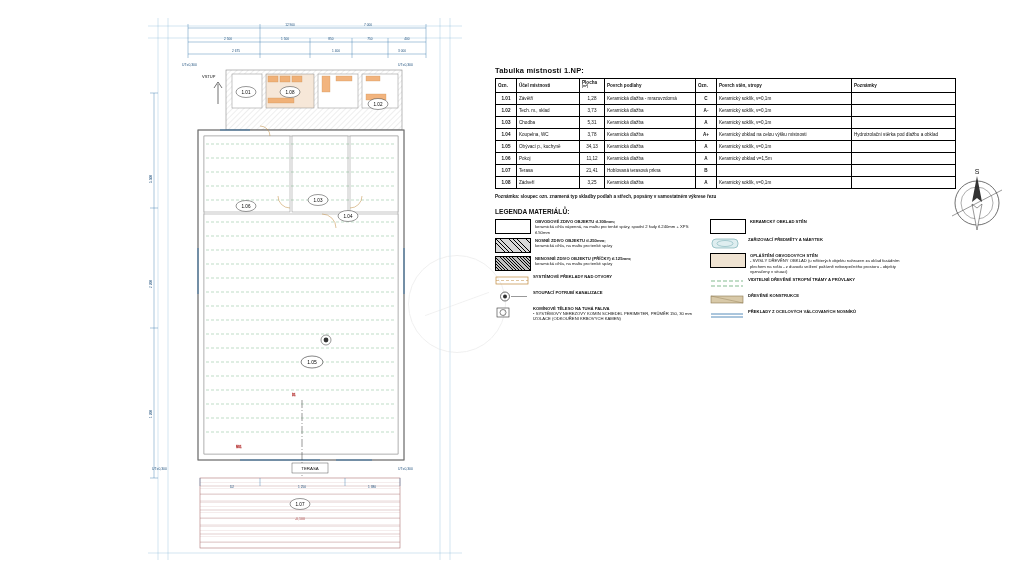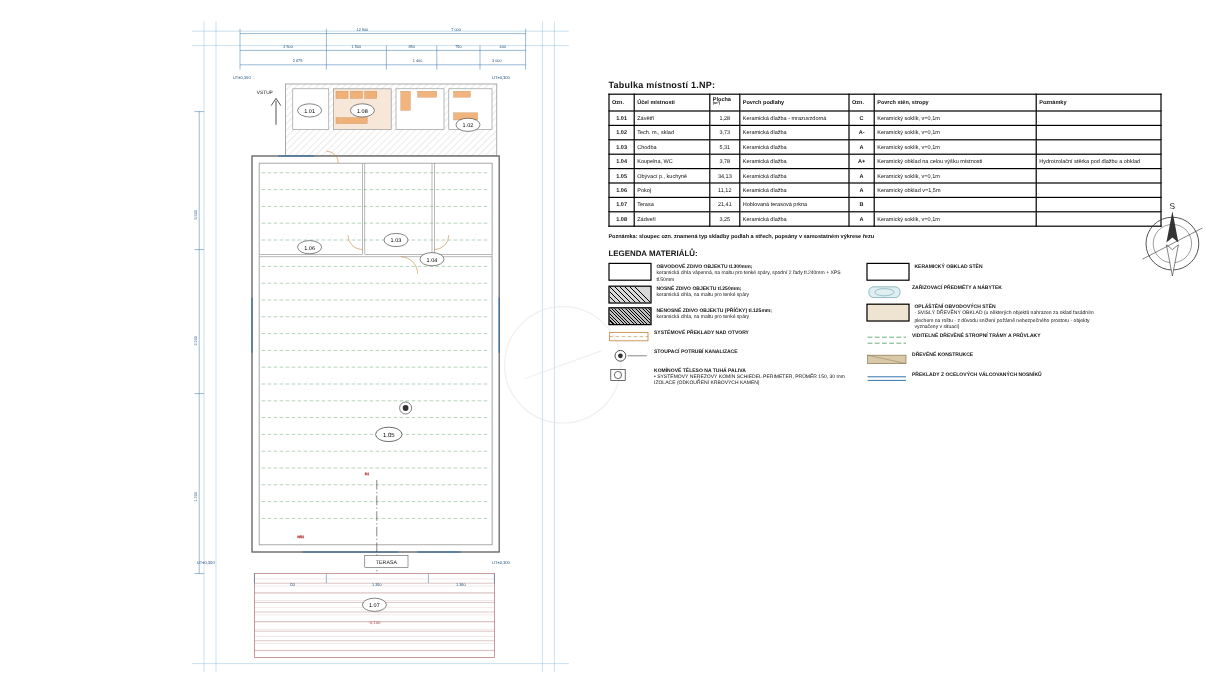--- a/index.html
+++ b/index.html
@@ -4,21 +4,21 @@
 <style>
   html,body{margin:0;padding:0;}
   body{
     width:1024px;height:576px;
     background:#ffffff;
     font-family:"Liberation Sans", sans-serif;
     color:#111;
     overflow:hidden;
     position:relative;
   }
-  .sheet{position:absolute;inset:0;margin-left:12px;}
+  .sheet{position:absolute;inset:0;}
 
   
   .plan{position:absolute;left:140px;top:8px;width:330px;height:560px;}
   .plan svg{display:block;}
 
   
   .right{position:absolute;left:495px;top:66px;width:430px;}
 
   .tbl-title{font-size:7.5px;font-weight:bold;margin-bottom:3px;letter-spacing:.2px;}
 

